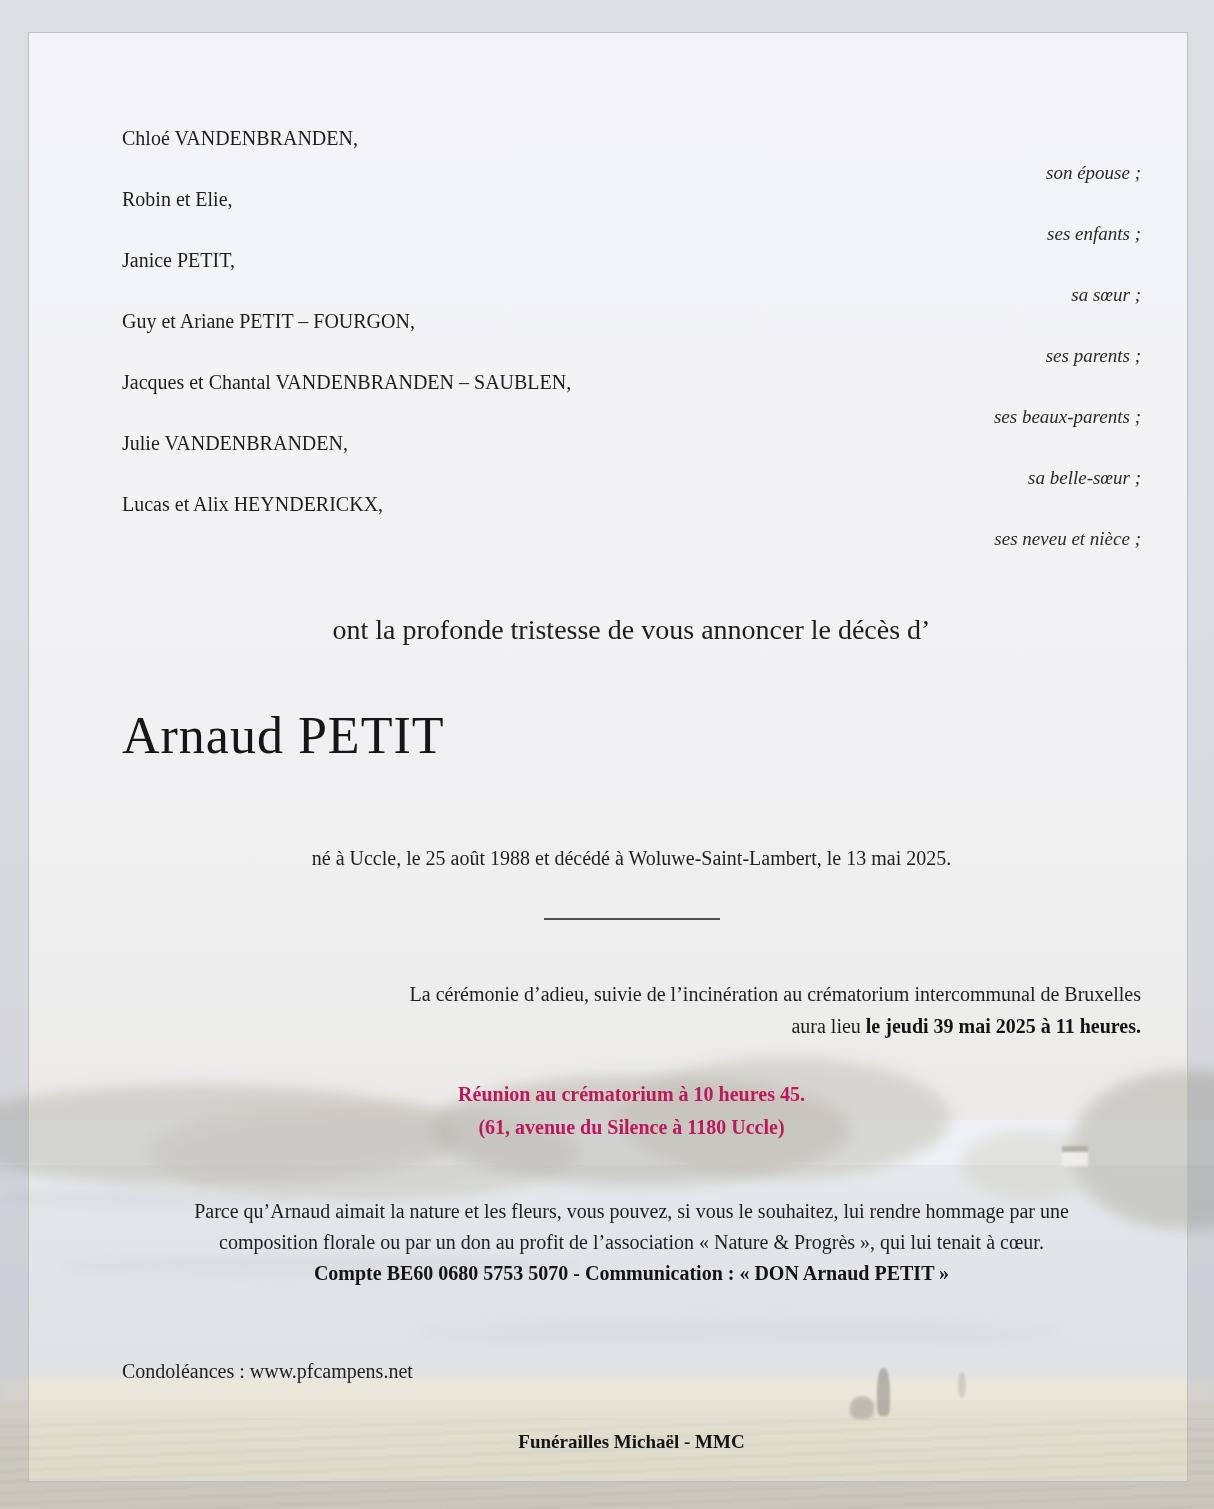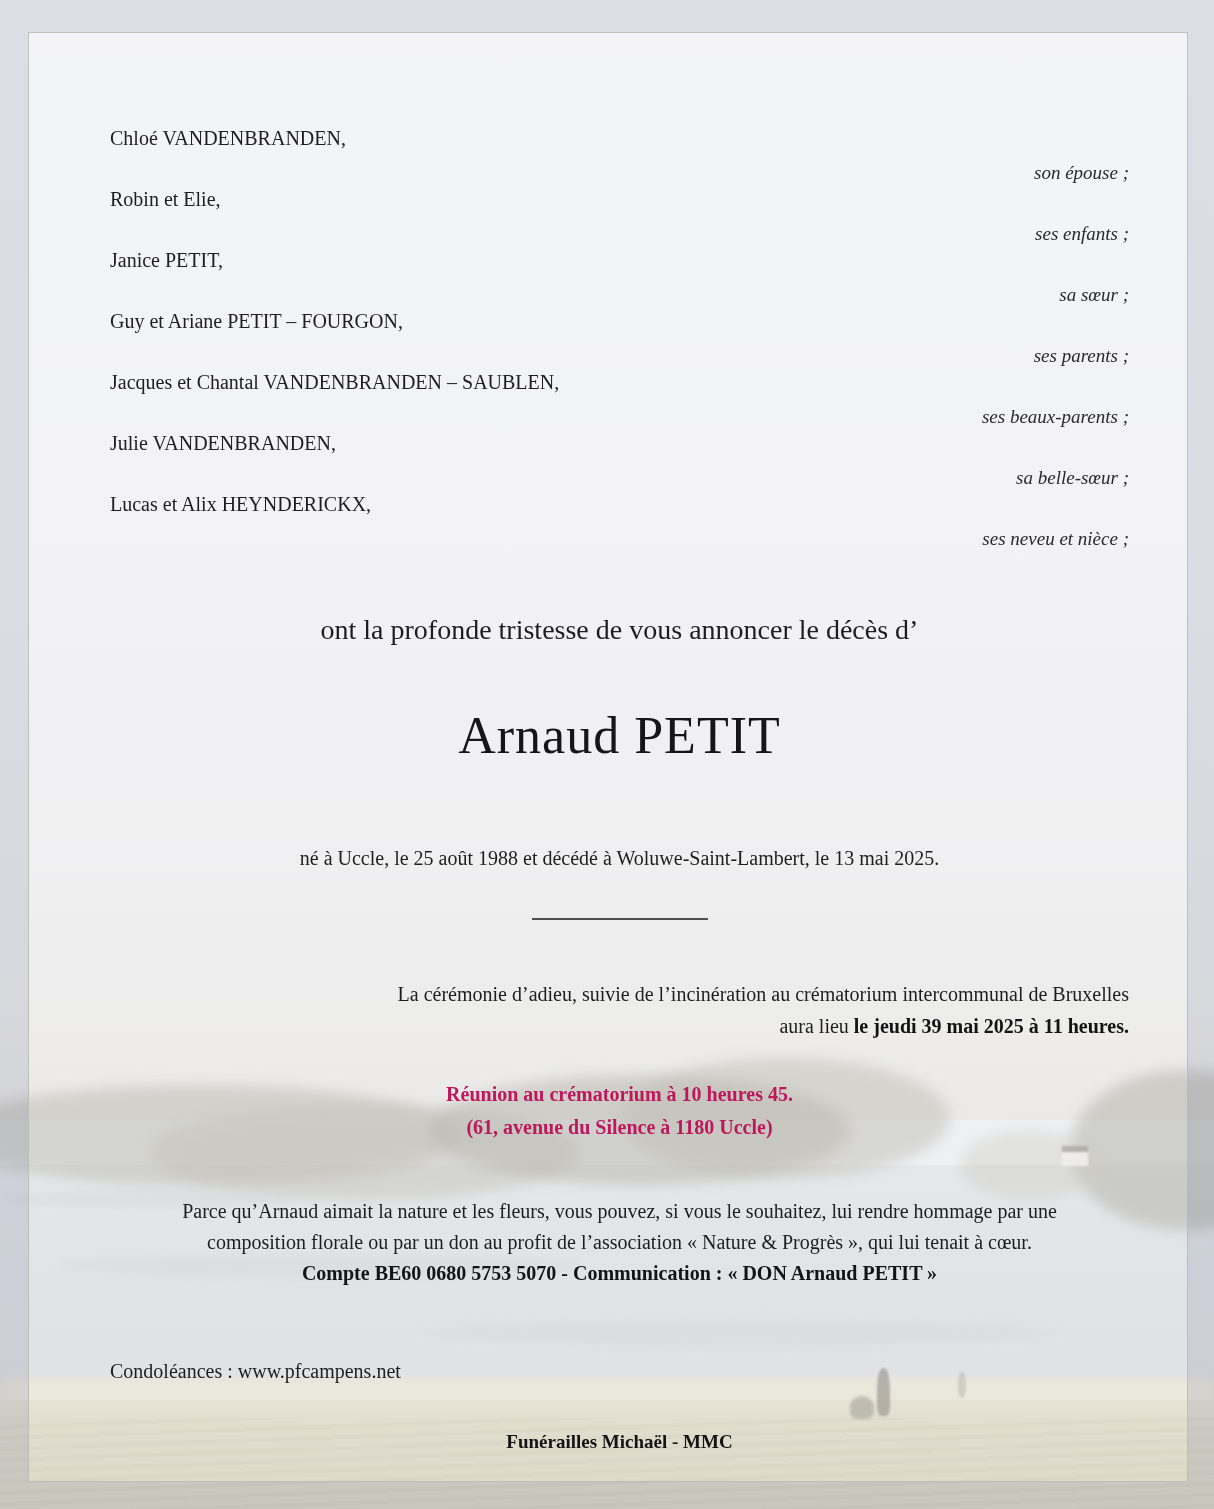--- a/index.html
+++ b/index.html
@@ -40,27 +40,27 @@
   .person2{position:absolute;left:958px;top:1372px;width:8px;height:26px;background:#7a756c;
           border-radius:45%;filter:blur(1px);opacity:.3;}
   .dog{position:absolute;left:850px;top:1396px;width:24px;height:23px;background:#76716a;
        border-radius:55% 55% 35% 35%;filter:blur(1.5px);opacity:.45;}
   
   .frame{position:absolute;left:28px;top:32px;width:1158px;height:1448px;z-index:1;
          border:1px solid rgba(186,186,178,.9);
          background:rgba(252,252,253,.22);
          box-shadow:0 0 0 2000px rgba(173,178,195,.32);}
   
-  .content{position:absolute;left:24px;top:32px;width:1158px;height:1448px;z-index:2;
+  .content{position:absolute;left:36px;top:32px;width:1158px;height:1448px;z-index:2;
            box-sizing:border-box;padding:95px 53px 0 86px;}
   .entry .name{font-size:20px;line-height:23px;margin:0 0 11px 0;text-align:left;}
   .entry .relation{font-size:19px;line-height:23px;margin:0 0 4px 0;text-align:right;
                    font-style:italic;color:#2a2a2a;}
   .intro{font-size:28px;line-height:26px;text-align:center;margin:67px 0 0 0;}
-  .deceased{font-size:52px;line-height:58px;letter-spacing:1px;text-align:center;
+  .deceased{font-size:52px;line-height:58px;letter-spacing:1px;text-align:left;
             font-weight:400;margin:64px 0 0 0;color:#161616;}
   .dates{font-size:20px;line-height:26px;text-align:center;margin:80px 0 0 0;}
   .divider{width:176px;border:0;border-top:2px solid #4f4f51;margin:47px auto 0 auto;}
   .ceremony{font-size:20px;line-height:32px;text-align:right;margin:58px 0 0 0;}
   .meeting{font-size:20px;line-height:33px;text-align:center;font-weight:700;margin:36px 0 0 0;color:#be185d;}
   .tribute{font-size:20px;line-height:31px;text-align:center;margin:52px 0 0 0;}
   .tribute .account{font-weight:700;color:#141414;}
   .condolences{font-size:20px;line-height:24px;text-align:left;margin:70px 0 0 0;}
   .footer{text-align:center;margin:46px 0 0 0;}
   .footer .home{font-size:19px;line-height:25px;font-weight:700;color:#141414;margin:0;}

